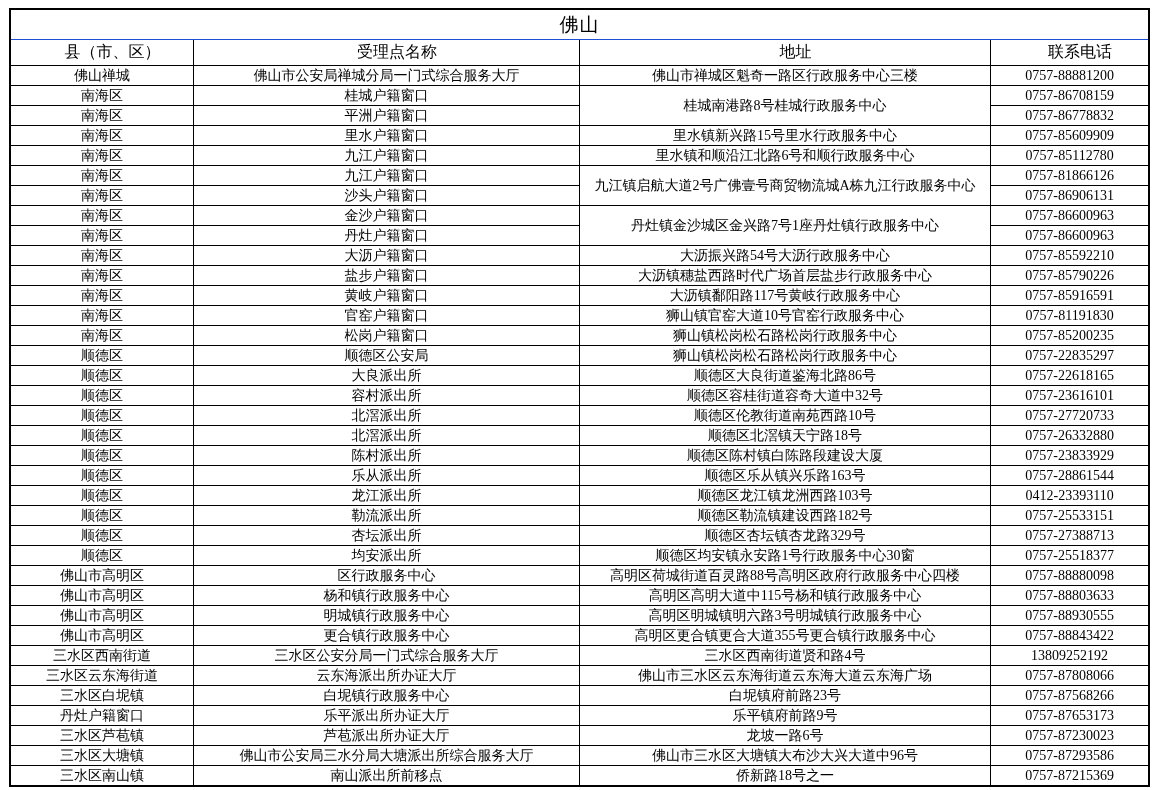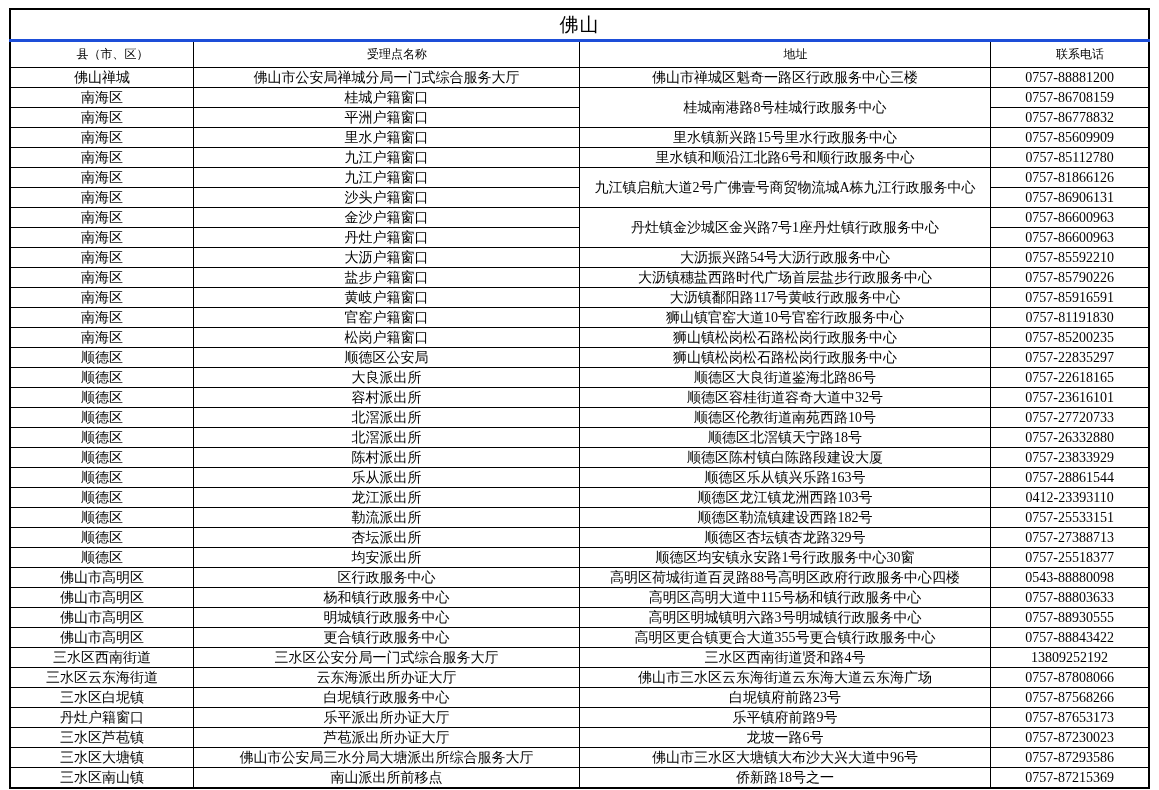--- a/index.html
+++ b/index.html
@@ -27,25 +27,25 @@
     border: 1px solid #000000;
     text-align: center;
     vertical-align: middle;
     padding: 0 3px;
     overflow: hidden;
     font-weight: normal;
   }
   tr.title-row td {
     font-size: 19px;
     height: 29px;
-    border-bottom: 3px solid #1d4ed8;
+    border-bottom: 1px solid #1d4ed8;
     letter-spacing: 1px;
   }
   tr.header-row th {
-    font-size: 12px;
+    font-size: 16px;
     height: 25px;
     padding-left: 24px;
   }
   tr.data-row td {
     font-size: 14px;
     height: 19px;
     line-height: 1.25;
   }
   col.c-district { width: 16.1%; }
   col.c-name     { width: 33.9%; }
@@ -219,21 +219,21 @@
         <tr class="data-row">
           <td>顺德区</td>
           <td>均安派出所</td>
           <td>顺德区均安镇永安路1号行政服务中心30窗</td>
           <td>0757-25518377</td>
         </tr>
         <tr class="data-row">
           <td>佛山市高明区</td>
           <td>区行政服务中心</td>
           <td>高明区荷城街道百灵路88号高明区政府行政服务中心四楼</td>
-          <td>0543-88880098</td>
+          <td>0757-88880098</td>
         </tr>
         <tr class="data-row">
           <td>佛山市高明区</td>
           <td>杨和镇行政服务中心</td>
           <td>高明区高明大道中115号杨和镇行政服务中心</td>
           <td>0757-88803633</td>
         </tr>
         <tr class="data-row">
           <td>佛山市高明区</td>
           <td>明城镇行政服务中心</td>

